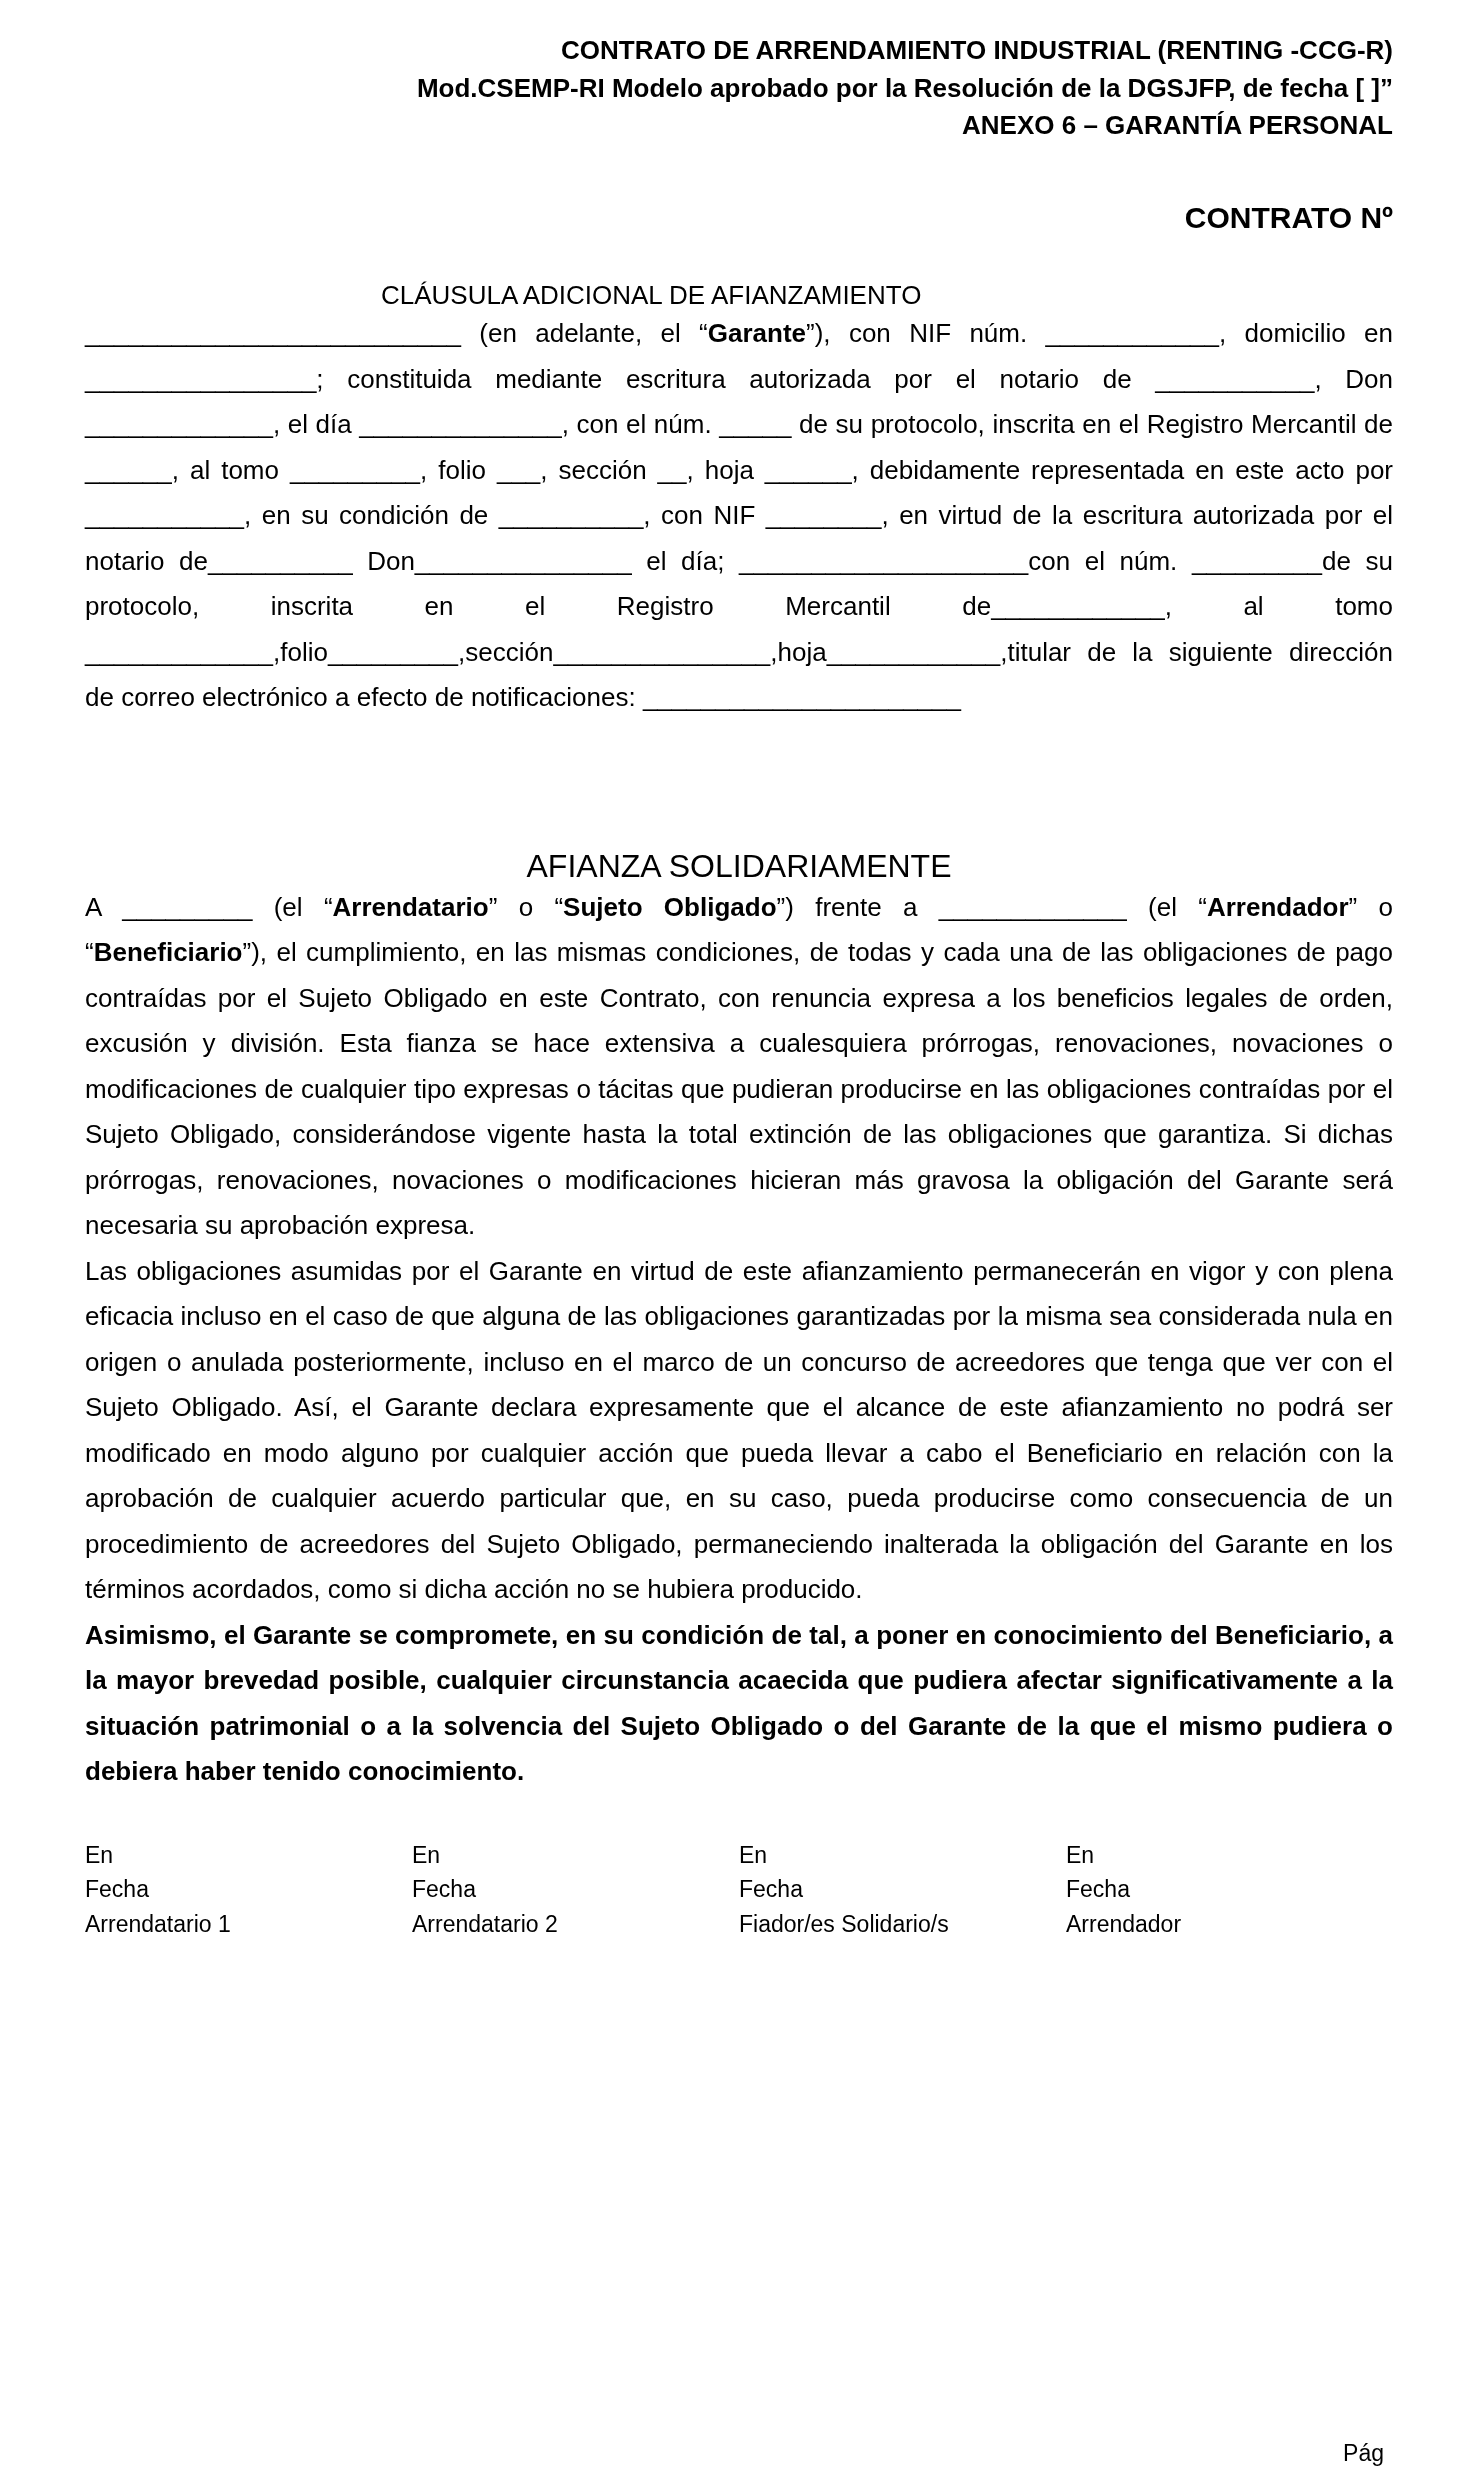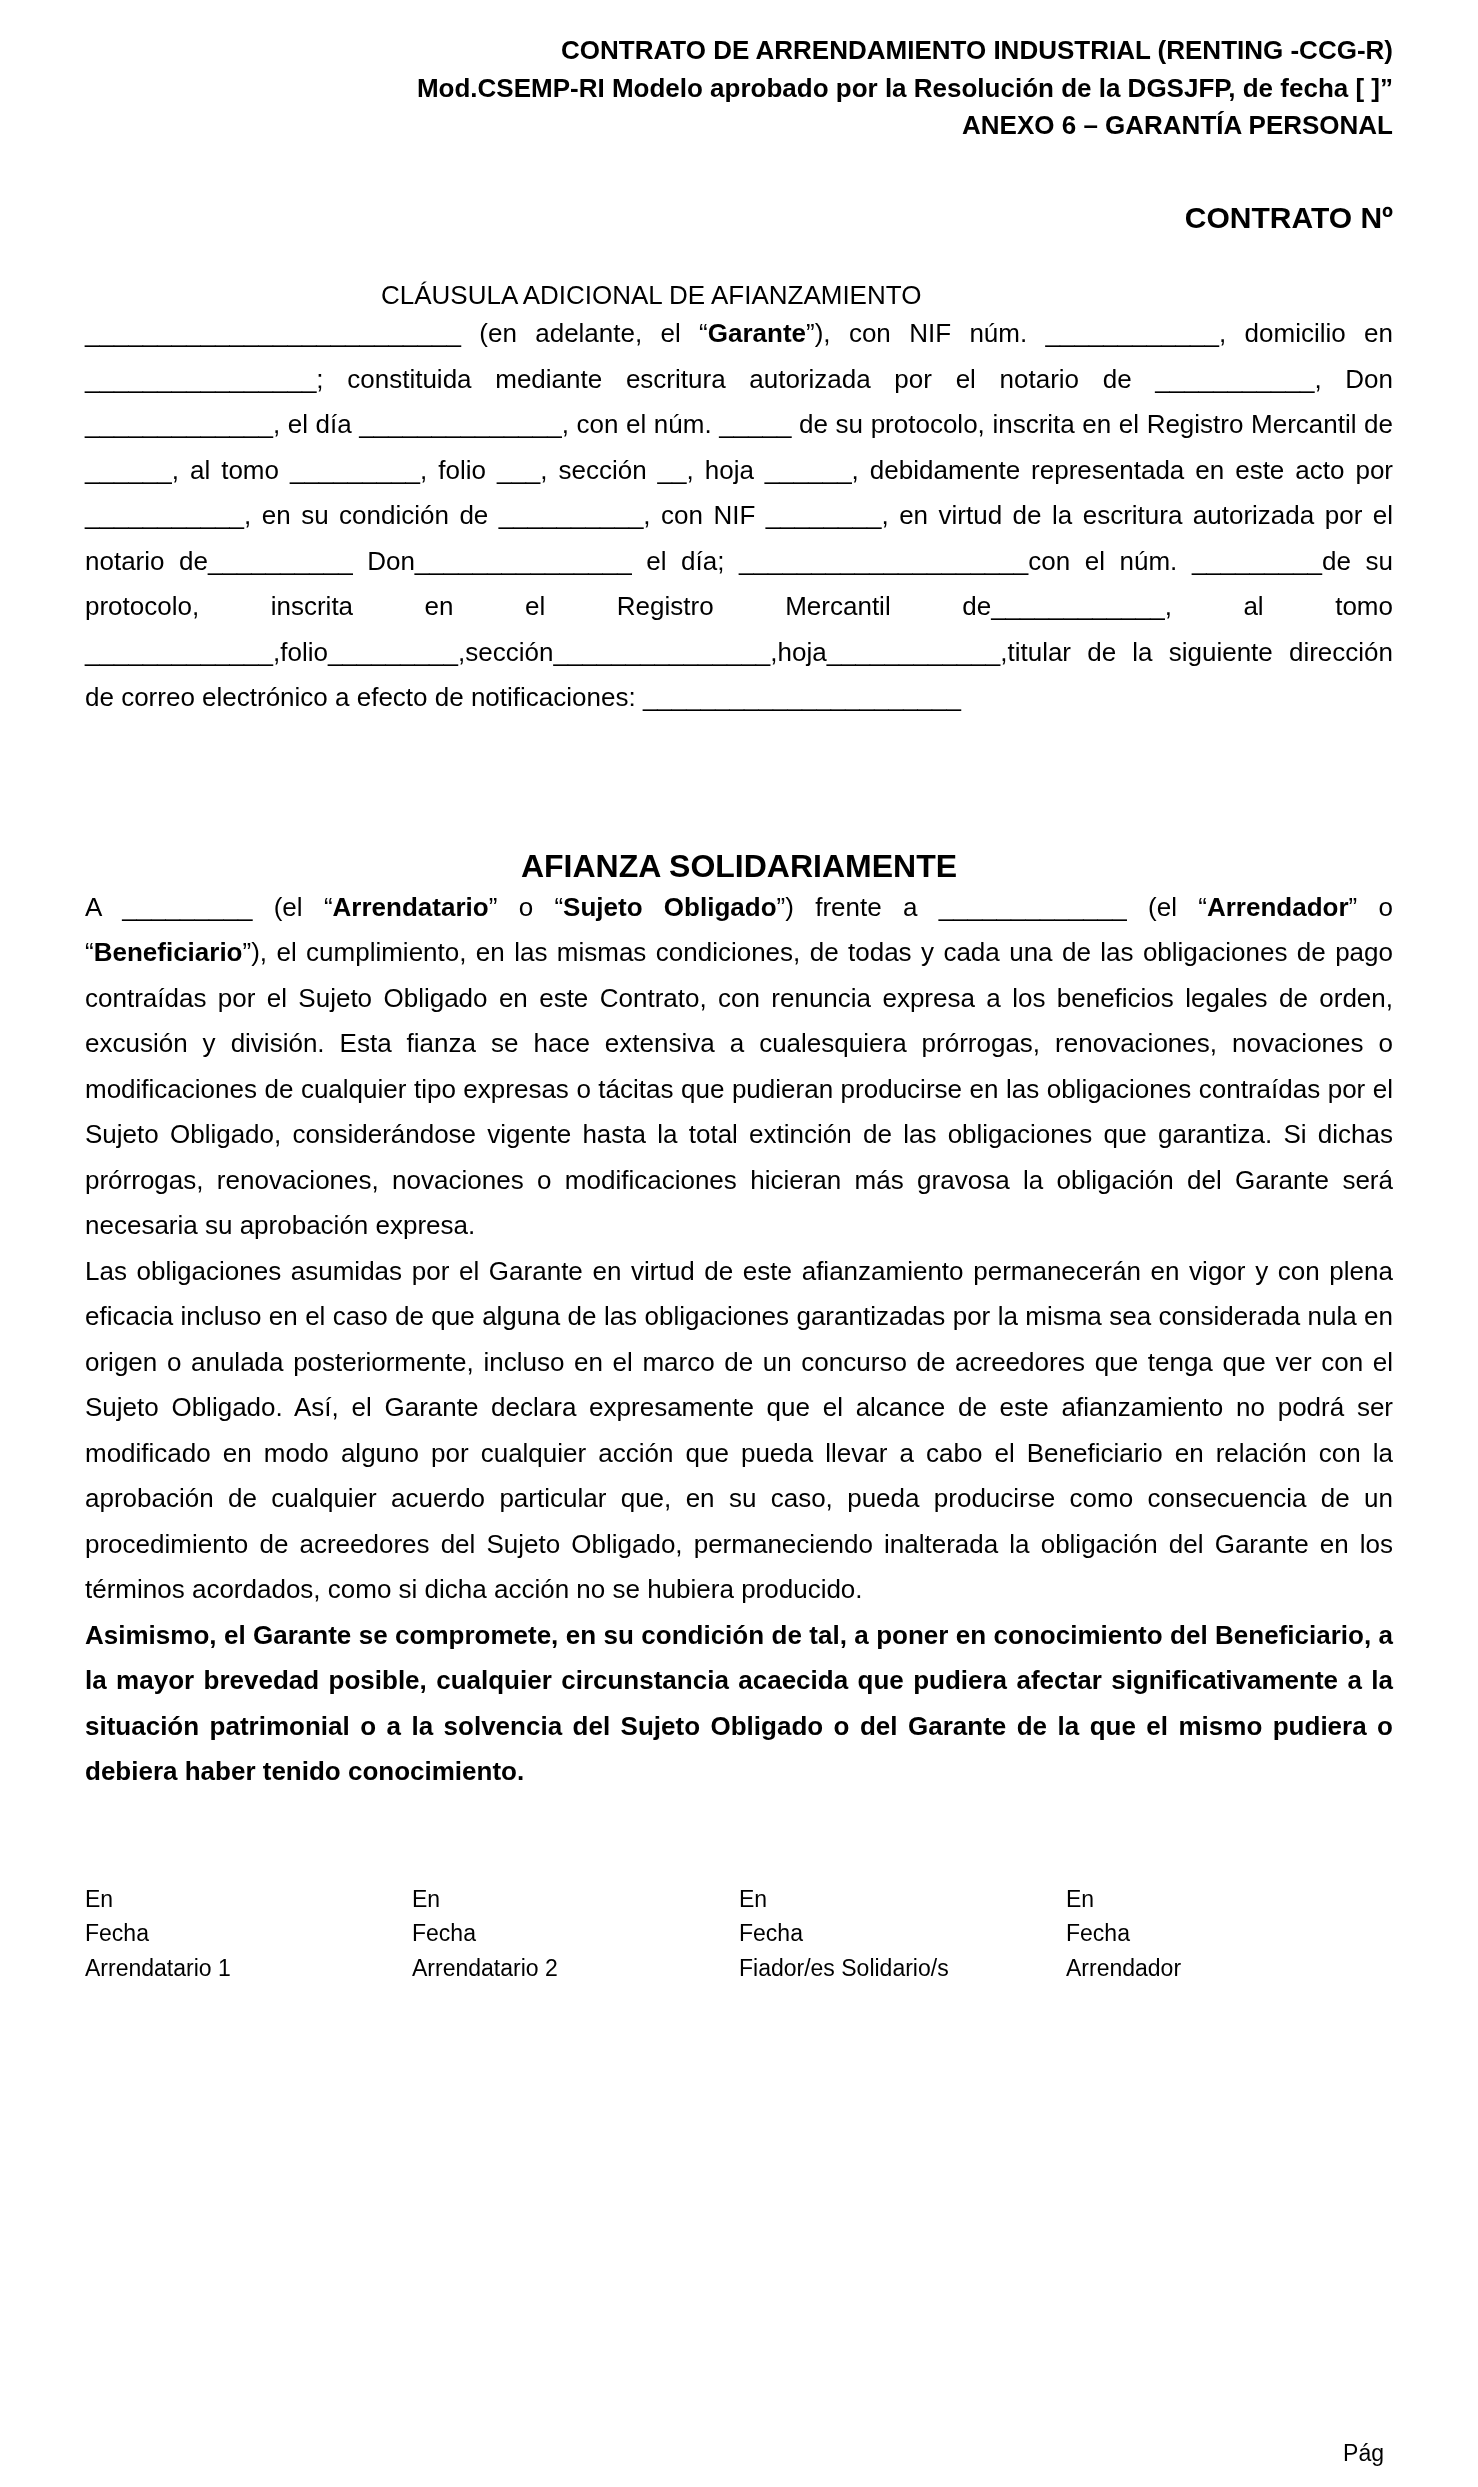--- a/index.html
+++ b/index.html
@@ -38,34 +38,34 @@
   }
   p.bodytext {
     font-size: 26px;
     line-height: 1.75;
     text-align: justify;
     margin: 0;
   }
   .intro-paragraph    { margin-top: 86px; }
   .section-title {
     text-align: center;
-    font-weight: bold;
+    font-weight: normal;
     font-size: 32px;
     margin-top: 127px;
   }
   .guarantee-paragraph   { margin-top: 70px; }
   .obligations-paragraph { margin-top: 86px; }
   .notice-paragraph      { margin-top: 38px; font-weight: bold; }
   .sig-row {
     display: flex;
     margin-top: 43px;
     font-size: 23px;
     line-height: 1.5;
   }
-  .sig-col { width: 327px; margin-top: 44px; }
+  .sig-col { width: 327px; }
   .sig-col div { white-space: nowrap; }
   .page-label {
     position: absolute;
     right: 94px;
     bottom: 20px;
     font-size: 23px;
   }
   .b { font-weight: bold; margin-top: 24px; }
 </style>
 </head>

